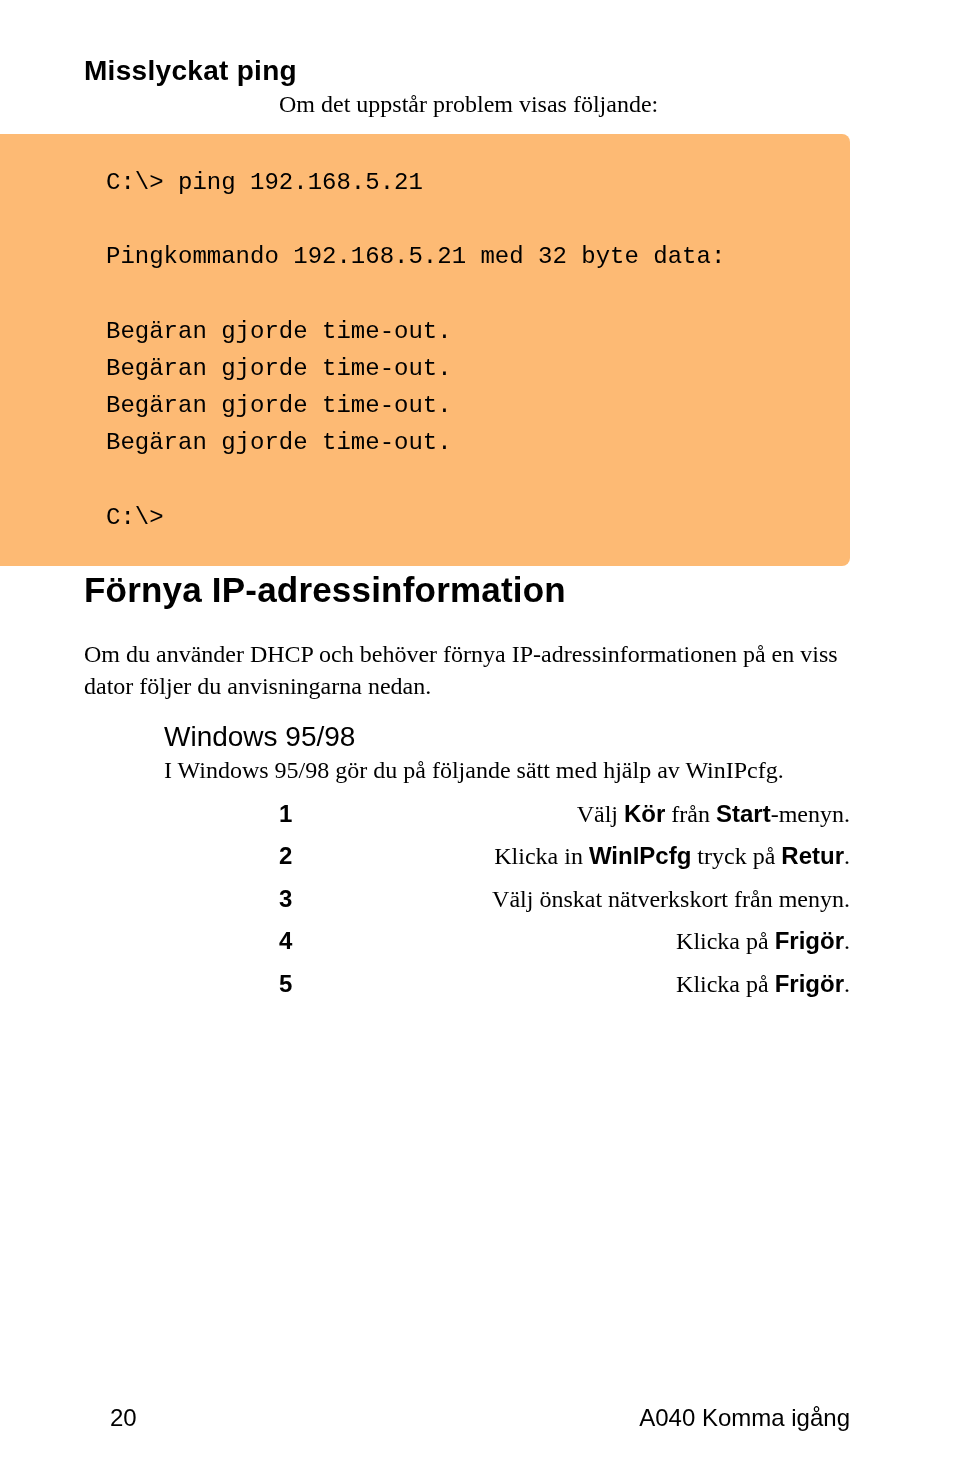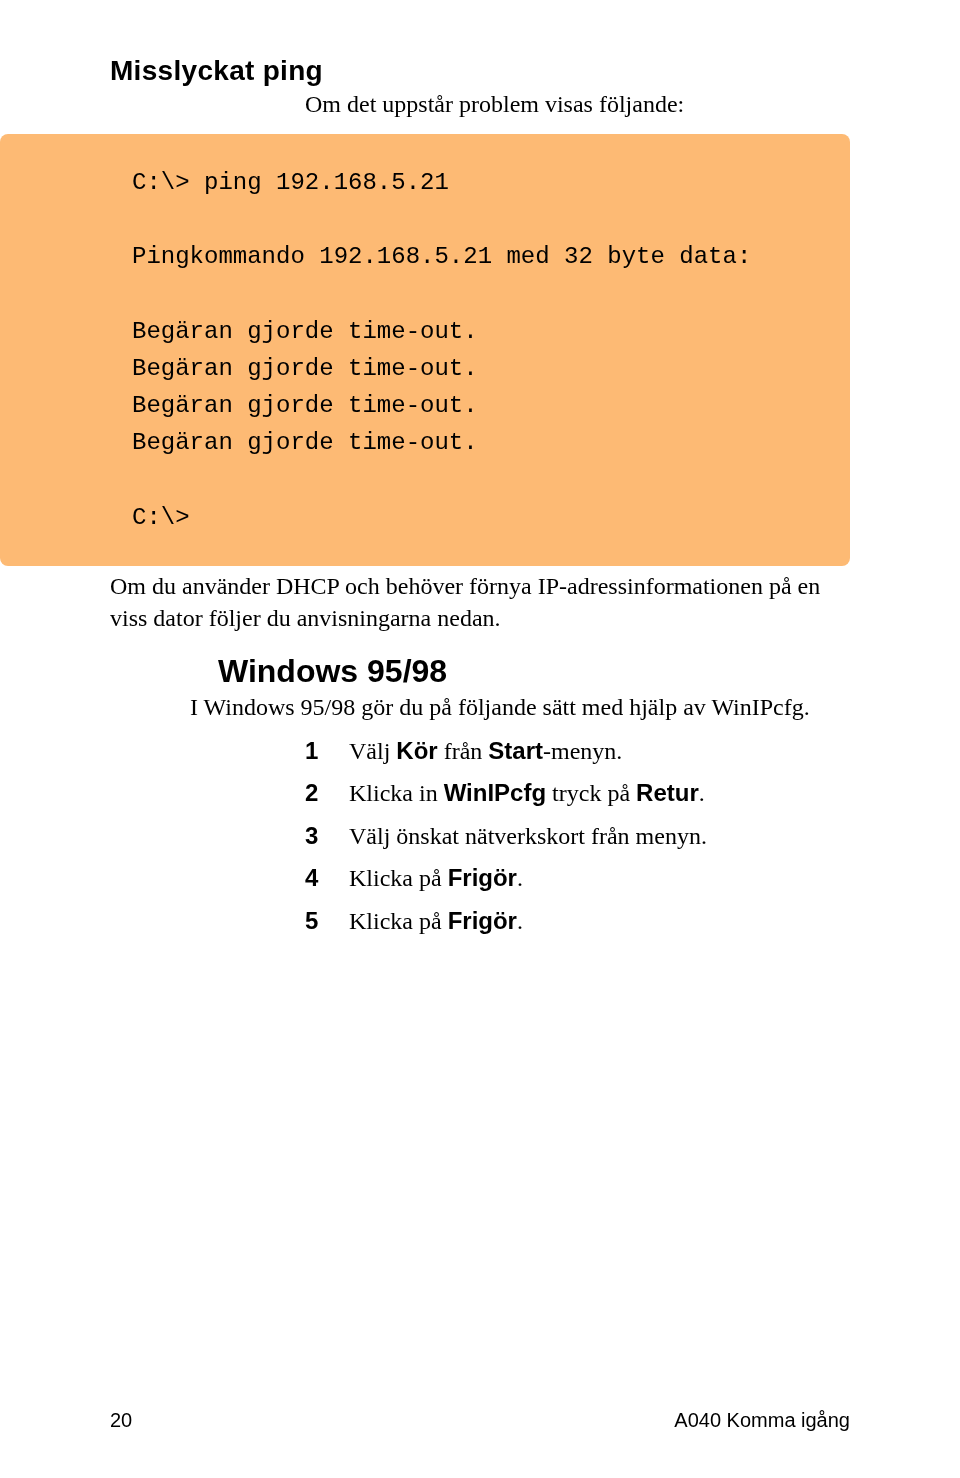--- a/index.html
+++ b/index.html
@@ -5,21 +5,21 @@
   * { margin: 0; padding: 0; box-sizing: border-box; }
   body {
     width: 960px;
     height: 1478px;
     background: #ffffff;
     font-family: Georgia, 'Times New Roman', serif;
     color: #000000;
     position: relative;
   }
   .page {
-    padding: 55px 110px 0 110px;
+    padding: 55px 110px 0 84px;
   }
   .section-heading {
     font-size: 28px;
     font-weight: 700;
     margin-bottom: 4px;
     font-family: Arial, Helvetica, sans-serif;
     letter-spacing: 0.3px;
   }
   .intro-line {
     font-size: 24px;
@@ -55,23 +55,23 @@
     font-family: Arial, Helvetica, sans-serif;
     margin-bottom: 28px;
     letter-spacing: 0.2px;
   }
   .body-para {
     font-size: 24px;
     line-height: 1.35;
     margin-bottom: 18px;
   }
   .sub-heading {
-    margin-left: 108px;
-    font-size: 32px;
-    font-weight: 700;
+    margin-left: 80px;
+    font-size: 28px;
+    font-weight: 400;
     font-family: Arial, Helvetica, sans-serif;
     margin-bottom: 1px;
   }
   .sub-para {
     margin-left: 80px;
     font-size: 24px;
     line-height: 1.35;
     margin-bottom: 12px;
   }
   .steps {
@@ -84,38 +84,39 @@
     margin-bottom: 10px;
   }
   .step-num {
     width: 44px;
     flex-shrink: 0;
     font-family: Arial, Helvetica, sans-serif;
     font-weight: 700;
   }
   .step-text {
     flex: 1;
+    text-align: right;
   }
   .bold-sans {
     font-family: Arial, Helvetica, sans-serif;
     font-weight: 700;
   }
   .mono-bold {
     font-family: Liberation Sans, sans-serif;
     font-weight: 700;
   }
   .footer {
     position: absolute;
     bottom: 46px;
     left: 0;
     width: 960px;
     padding: 0 110px;
     display: flex;
     justify-content: space-between;
-    font-size: 20px;
+    font-size: 24px;
     font-family: Arial, Helvetica, sans-serif;
   }
   .page-number { }
   .footer-label { }
 </style>
 </head>
 <body>
 
 <div class="page">
 
@@ -127,20 +128,21 @@
 <span>Pingkommando 192.168.5.21 med 32 byte data:</span>
 
 <span>Begäran gjorde time-out.</span>
 <span>Begäran gjorde time-out.</span>
 <span>Begäran gjorde time-out.</span>
 <span>Begäran gjorde time-out.</span>
 
 <span>C:\&gt;</span></div>
 
 
+  <div class="main-heading">Förnya IP-adressinformation</div>
 
   <div class="body-para">Om du använder DHCP och behöver förnya IP-adressinformationen på en viss dator följer du anvisningarna nedan.</div>
 
   <div class="sub-heading">Windows 95/98</div>
   <div class="sub-para">I Windows 95/98 gör du på följande sätt med hjälp av WinIPcfg.</div>
 
   <div class="steps">
     <div class="step">
       <div class="step-num">1</div>
       <div class="step-text">

